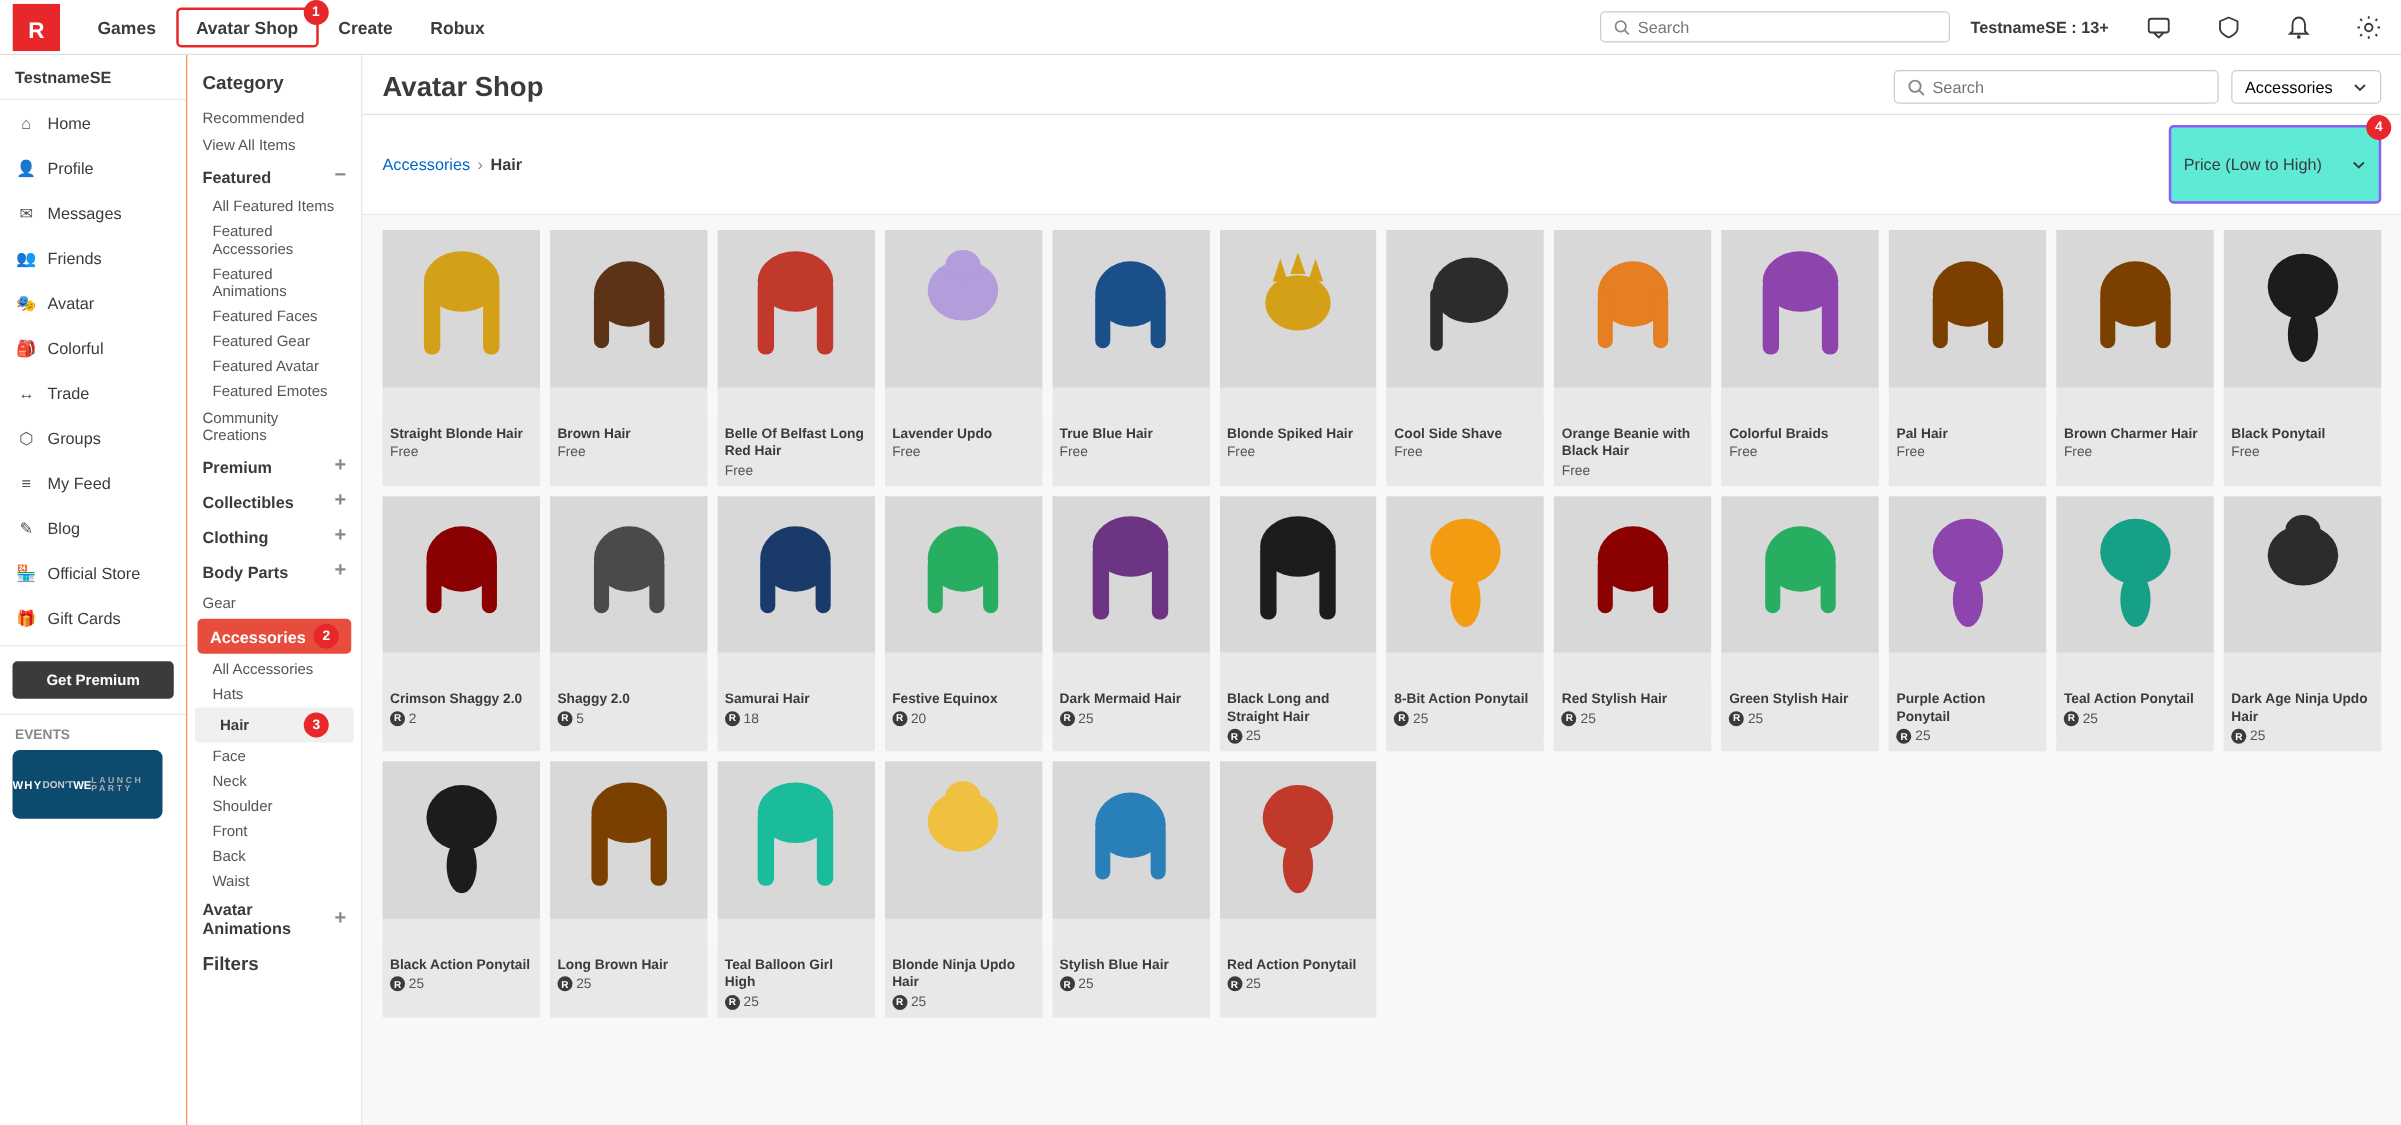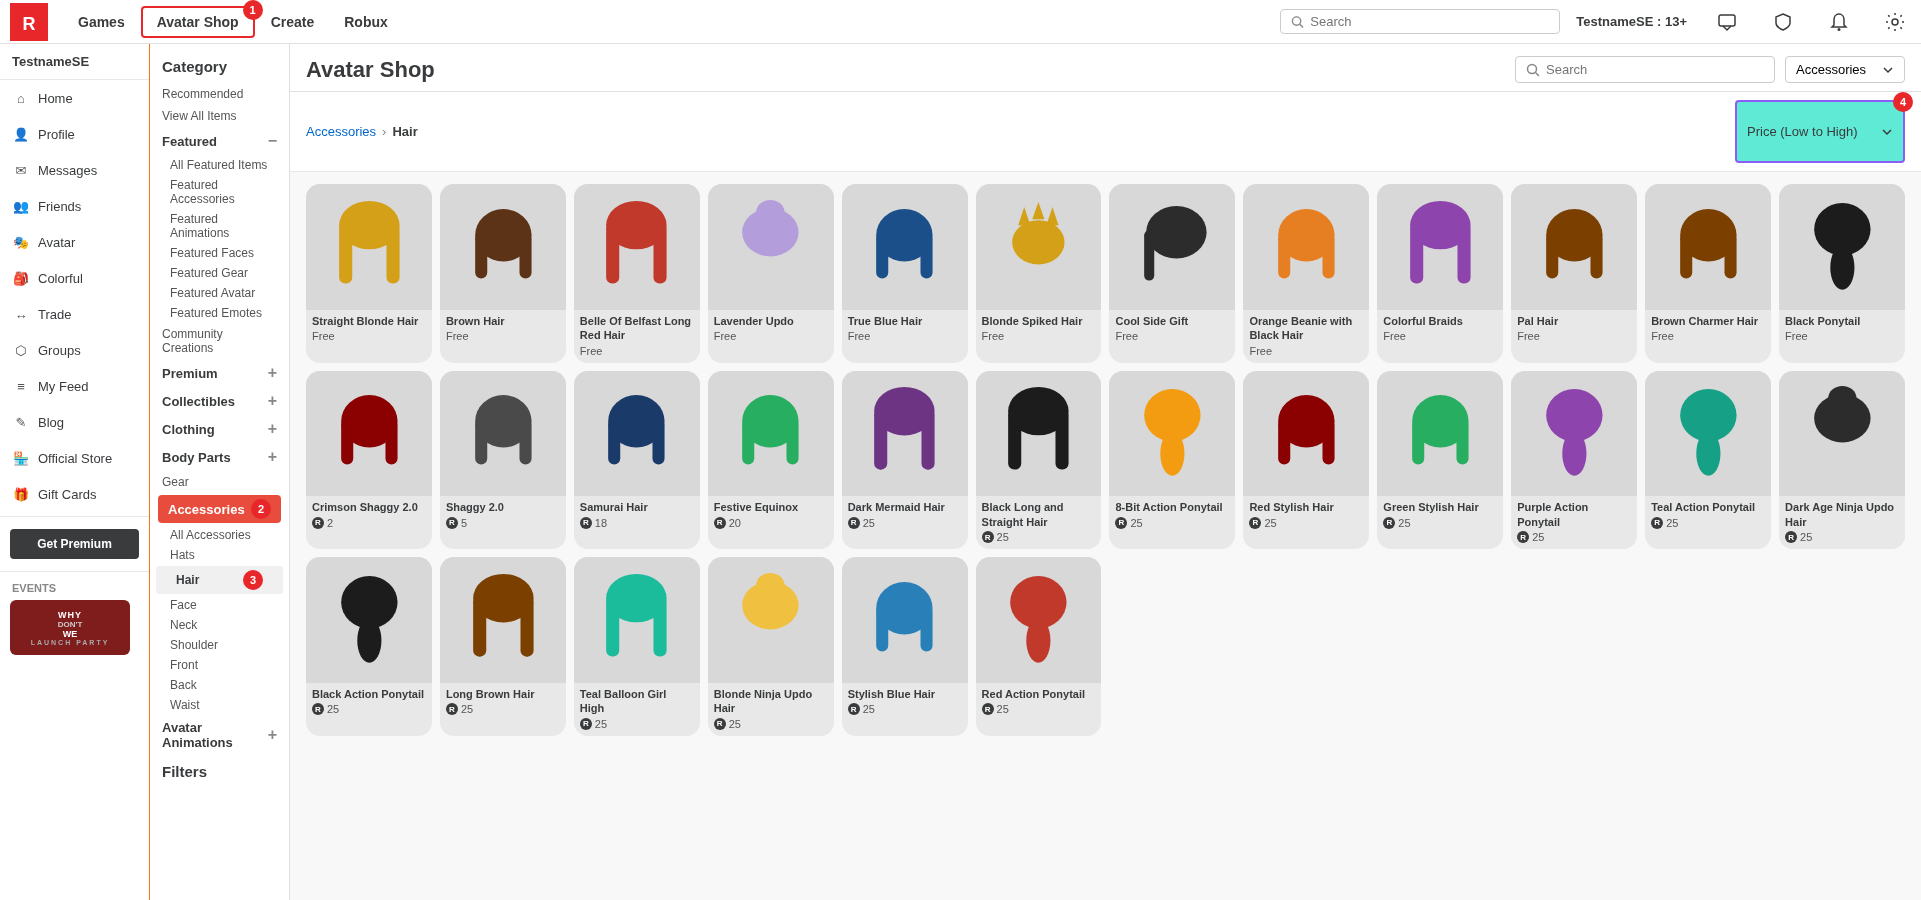--- a/index.html
+++ b/index.html
@@ -58,23 +58,23 @@
     .sidebar-item .si-icon { width: 18px; height: 18px; display: flex; align-items: center; justify-content: center; color: #555; }
     .sidebar-divider { border-top: 1px solid #e8e8e8; margin: 4px 0; }
     .get-premium-btn {
       margin: 8px 10px; padding: 8px 10px; background: #393b3d; color: #fff;
       border: none; border-radius: 4px; font-size: 12px; font-weight: bold;
       cursor: pointer; text-align: center;
     }
     .events-section { padding: 6px 10px; }
     .events-label { font-size: 11px; font-weight: 700; color: #888; text-transform: uppercase; margin-bottom: 6px; padding-left: 2px; }
     .events-banner {
-      background: #7f1d1d; border-radius: 6px; overflow: hidden;
+      background: #0c4a6e; border-radius: 6px; overflow: hidden;
       width: 120px; height: 55px; display: flex; align-items: center; justify-content: center;
-      flex-direction: column; color: #fff; font-size: 9px; font-weight: bold;
+      color: #fff; font-size: 9px; font-weight: bold;
     }
 
     
     .category-panel {
       width: 140px; border-right: 1px solid #e0e0e0; background: #fff;
       overflow-y: auto; flex-shrink: 0; padding: 10px 0;
     }
     .cat-title { font-size: 15px; font-weight: 700; padding: 4px 12px 8px; color: #393b3d; }
     .cat-item {
       padding: 4px 12px; font-size: 12px; color: #555; cursor: pointer;
@@ -137,22 +137,22 @@
       position: absolute; top: -8px; right: -8px;
     }
     .sort-wrapper { position: relative; }
 
     
     .items-grid {
       display: grid; grid-template-columns: repeat(auto-fill, minmax(120px, 1fr));
       gap: 8px; padding: 12px 16px;
     }
     .item-card {
-      background: #e8e8e8; border-radius: 14px; overflow: hidden;
-      cursor: pointer; display: flex; flex-direction: column;
+      background: #e8e8e8; border-radius: 0; overflow: hidden;
+      cursor: pointer; display: flex; flex-direction: column; gap: 26px;
     }
     .item-thumb {
       width: 100%; aspect-ratio: 1; display: flex; align-items: center;
       justify-content: center; overflow: hidden; background: #d8d8d8;
     }
     .item-thumb svg { width: 80%; height: 80%; }
     .item-info { padding: 4px 6px 6px; background: #e8e8e8; }
     .item-name { font-size: 11px; font-weight: 600; color: #393b3d; line-height: 1.3; }
     .item-price {
       font-size: 11px; color: #555; margin-top: 2px;
@@ -494,21 +494,21 @@
           </div>
         </div>
         <div class="item-card">
           <div class="item-thumb">
             <svg viewBox="0 0 100 100">
               <ellipse cx="54" cy="35" rx="30" ry="26" fill="#2c2c2c"></ellipse>
               <rect x="22" y="33" width="10" height="50" rx="5" fill="#2c2c2c"></rect>
             </svg>
           </div>
           <div class="item-info">
-            <div class="item-name">Cool Side Gift</div>
+            <div class="item-name">Cool Side Shave</div>
             <div class="item-price">
               <span class="price-free">Free</span>
             </div>
           </div>
         </div>
         <div class="item-card">
           <div class="item-thumb">
             <svg viewBox="0 0 100 100">
               <ellipse cx="50" cy="38" rx="28" ry="26" fill="#e67e22"></ellipse>
               <rect x="22" y="36" width="12" height="45" rx="6" fill="#e67e22"></rect>

